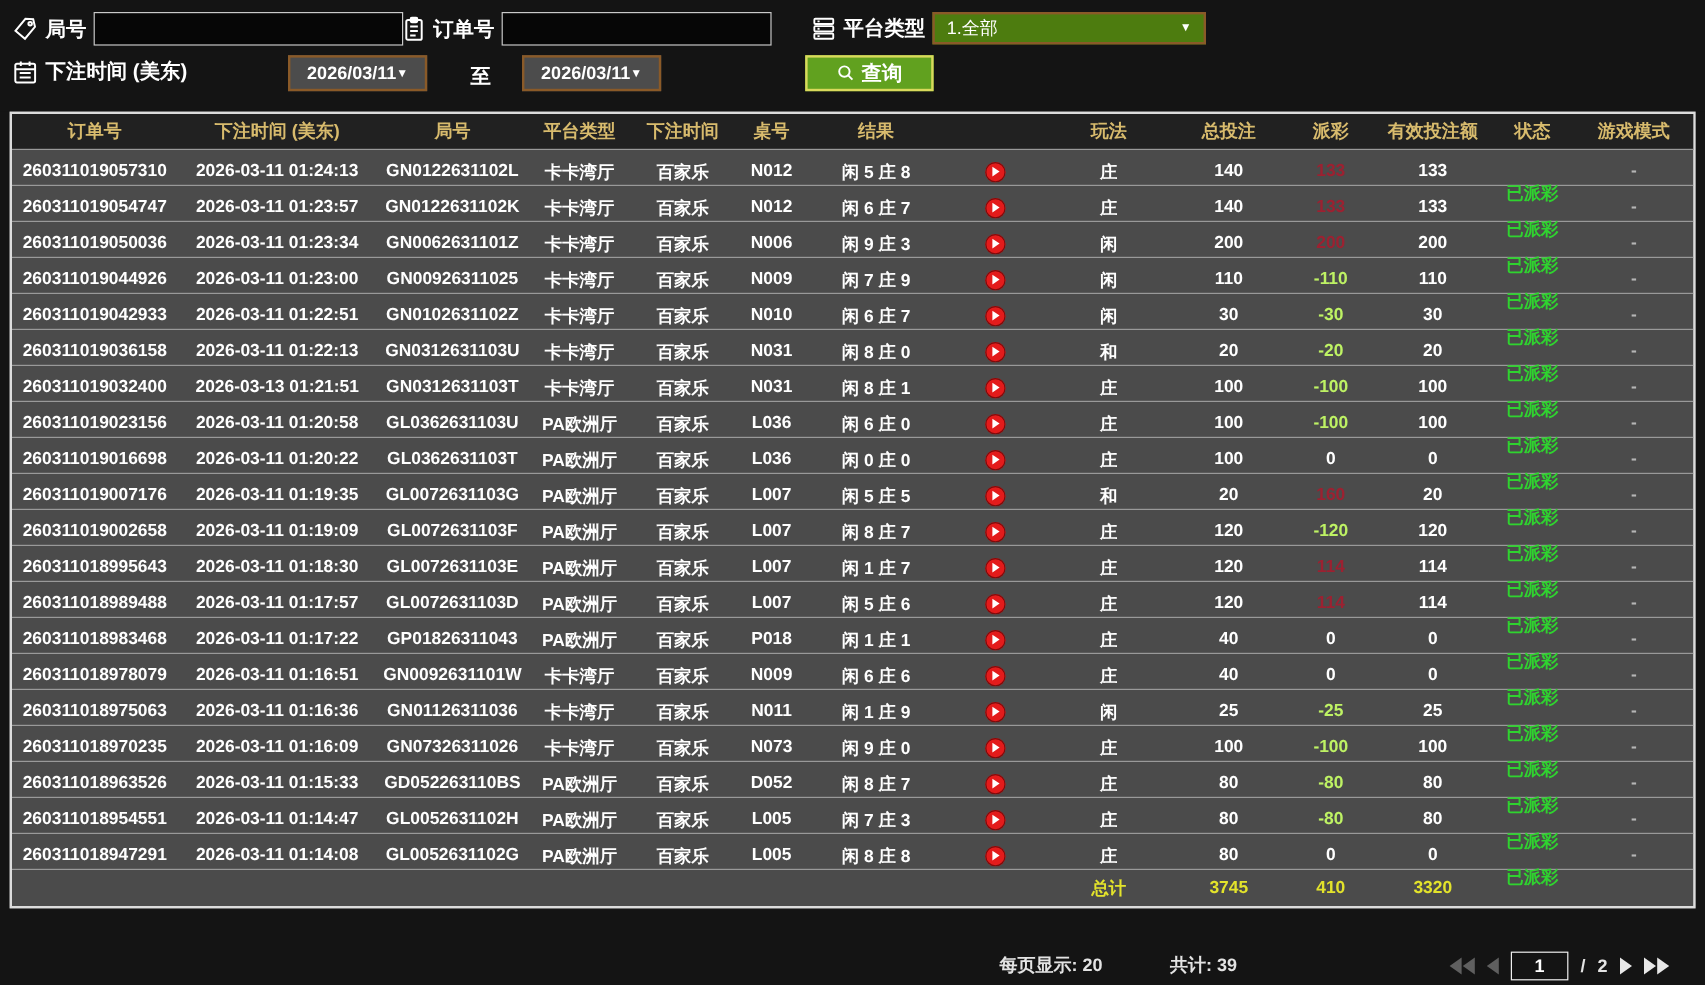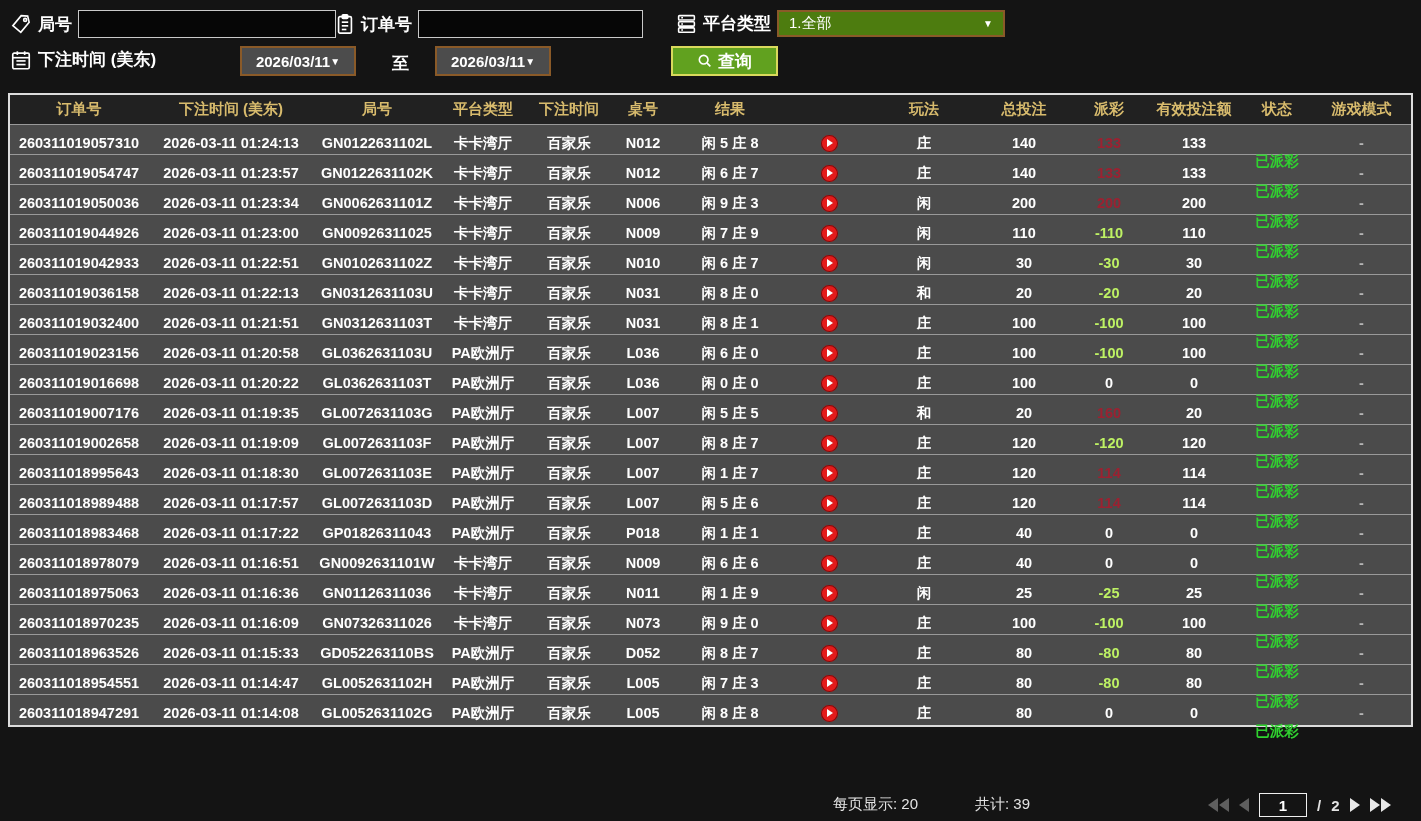--- a/index.html
+++ b/index.html
@@ -44,21 +44,21 @@
   .play-wrap { display:flex; justify-content:center; align-items:center; }
   .play-icon { width:17px; height:17px; border-radius:50%; background:#e31b1b;
     display:flex; align-items:center; justify-content:center; cursor:pointer;
     box-shadow:0 0 0 1px #7a0d0d inset; }
   .play-icon .tri { width:0; height:0; border-top:4px solid transparent;
     border-bottom:4px solid transparent; border-left:6px solid #fff; margin-left:2px; }
 
   
   .footer { position:absolute; left:0; top:789px; width:1421px; height:32px;
     background:#141414; font-size:15px; color:#e3e3e3; }
-  .footer .ftext { position:absolute; top:6px; font-weight:400; }
+  .footer .ftext { position:absolute; top:6px; font-weight:700; }
   .pg { position:absolute; top:4px; display:flex; align-items:center; gap:10px; }
   .tri-l { width:0; height:0; border-top:7px solid transparent; border-bottom:7px solid transparent;
     border-right:10px solid #e8e8e8; display:inline-block; }
   .tri-r { width:0; height:0; border-top:7px solid transparent; border-bottom:7px solid transparent;
     border-left:10px solid #e8e8e8; display:inline-block; }
   .dis .tri-l { border-right-color:#5f5f5f; }
   .pgbtn { display:inline-flex; cursor:pointer; gap:1px; }
   .page-input { width:48px; height:24px; background:transparent; border:1.5px solid #efefef;
     color:#fff; text-align:center; font-size:15px; font-weight:bold; }
   .slash { color:#e3e3e3; font-weight:bold; }
@@ -292,21 +292,21 @@
       </div>
       <div class="cell">和</div>
       <div class="cell">20</div>
       <div class="cell neg">-20</div>
       <div class="cell">20</div>
       <div class="cell status-ok">已派彩</div>
       <div class="cell mode">-</div>
     </div>
     <div class="trow">
       <div class="cell">260311019032400</div>
-      <div class="cell">2026-03-11 01:21:51</div>
+      <div class="cell">2026-03-13 01:21:51</div>
       <div class="cell">GN0312631103T</div>
       <div class="cell">卡卡湾厅</div>
       <div class="cell">百家乐</div>
       <div class="cell">N031</div>
       <div class="cell">闲 8 庄 1</div>
       <div class="cell">
         <span class="play-wrap">
           <span class="play-icon">
             <span class="tri"></span>
           </span>
@@ -597,20 +597,36 @@
             <span class="tri"></span>
           </span>
         </span>
       </div>
       <div class="cell">庄</div>
       <div class="cell">80</div>
       <div class="cell zero">0</div>
       <div class="cell">0</div>
       <div class="cell status-ok">已派彩</div>
       <div class="cell mode">-</div>
+    </div>
+    <div class="trow">
+      <div class="cell"></div>
+      <div class="cell"></div>
+      <div class="cell"></div>
+      <div class="cell"></div>
+      <div class="cell"></div>
+      <div class="cell"></div>
+      <div class="cell"></div>
+      <div class="cell"></div>
+      <div class="cell sumlabel">总计</div>
+      <div class="cell sumval">3745</div>
+      <div class="cell sumval">410</div>
+      <div class="cell sumval">3320</div>
+      <div class="cell"></div>
+      <div class="cell"></div>
     </div>
   </div>
 
 <div class="footer">
   <span class="ftext" style="left:833px;">每页显示: 20</span>
   <span class="ftext" style="left:975px;">共计: 39</span>
 
   <div class="pg" style="left:1208px;">
     <span class="pgbtn dis">
         <span class="tri-l"></span>

